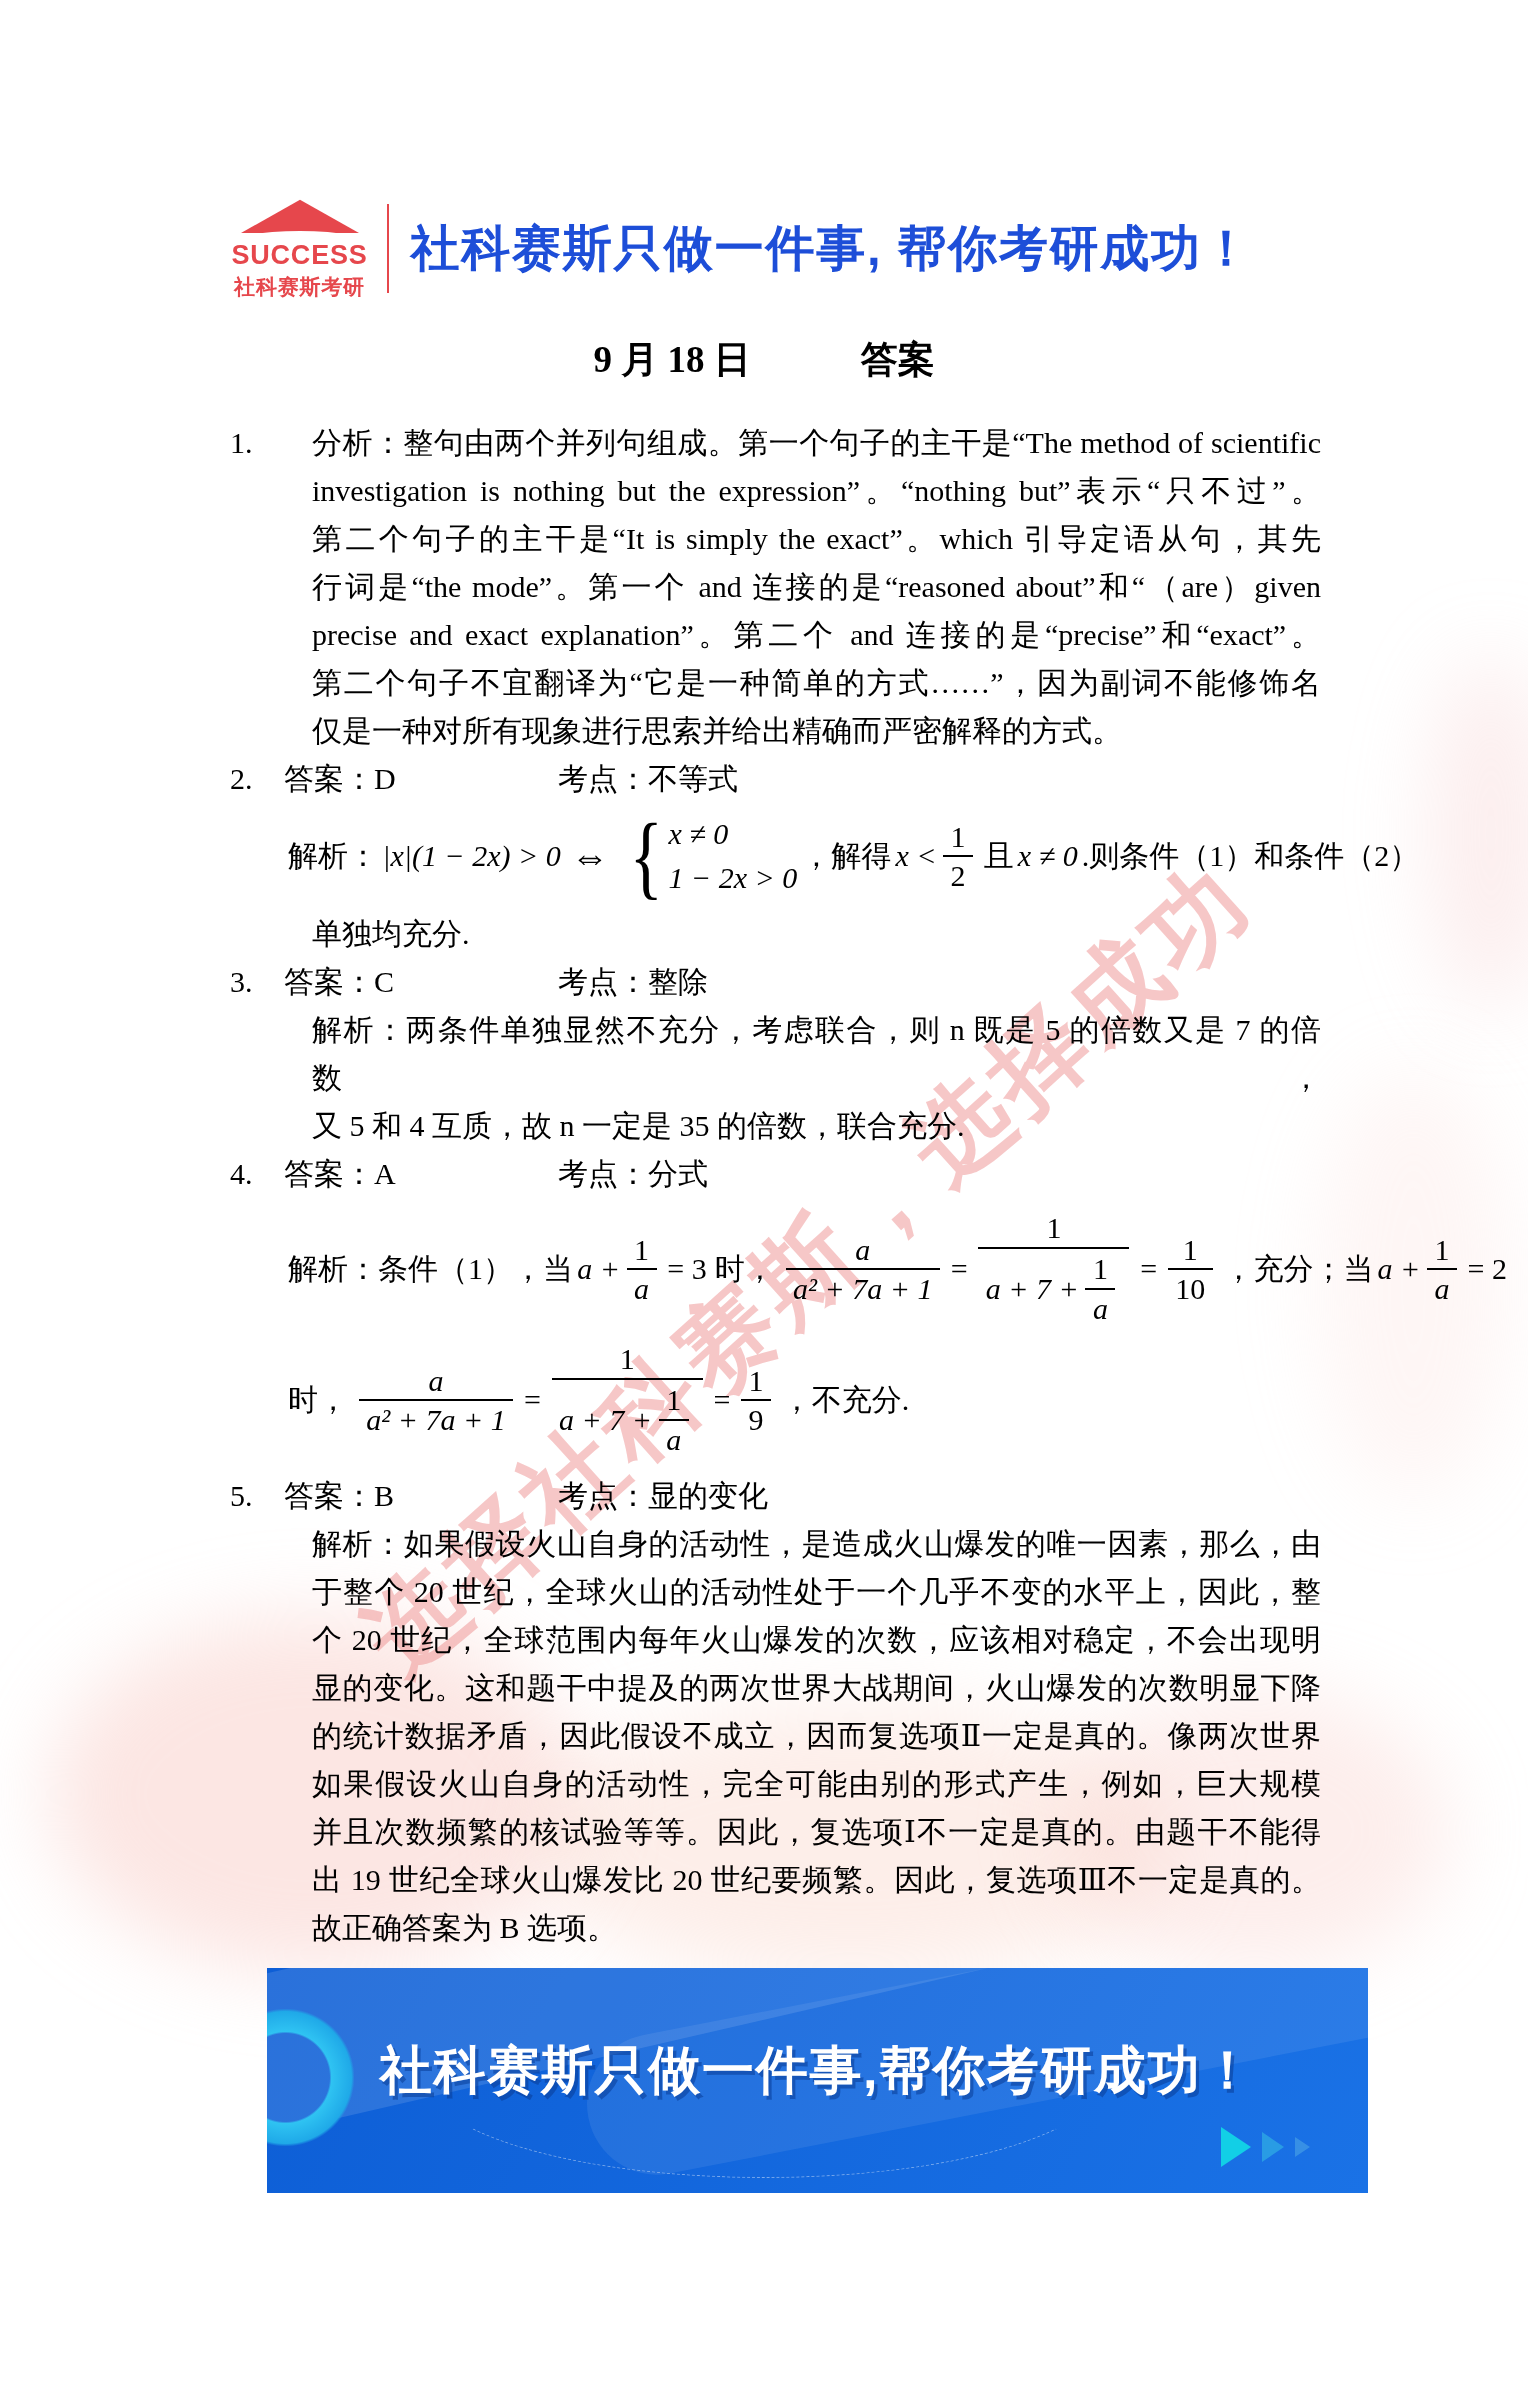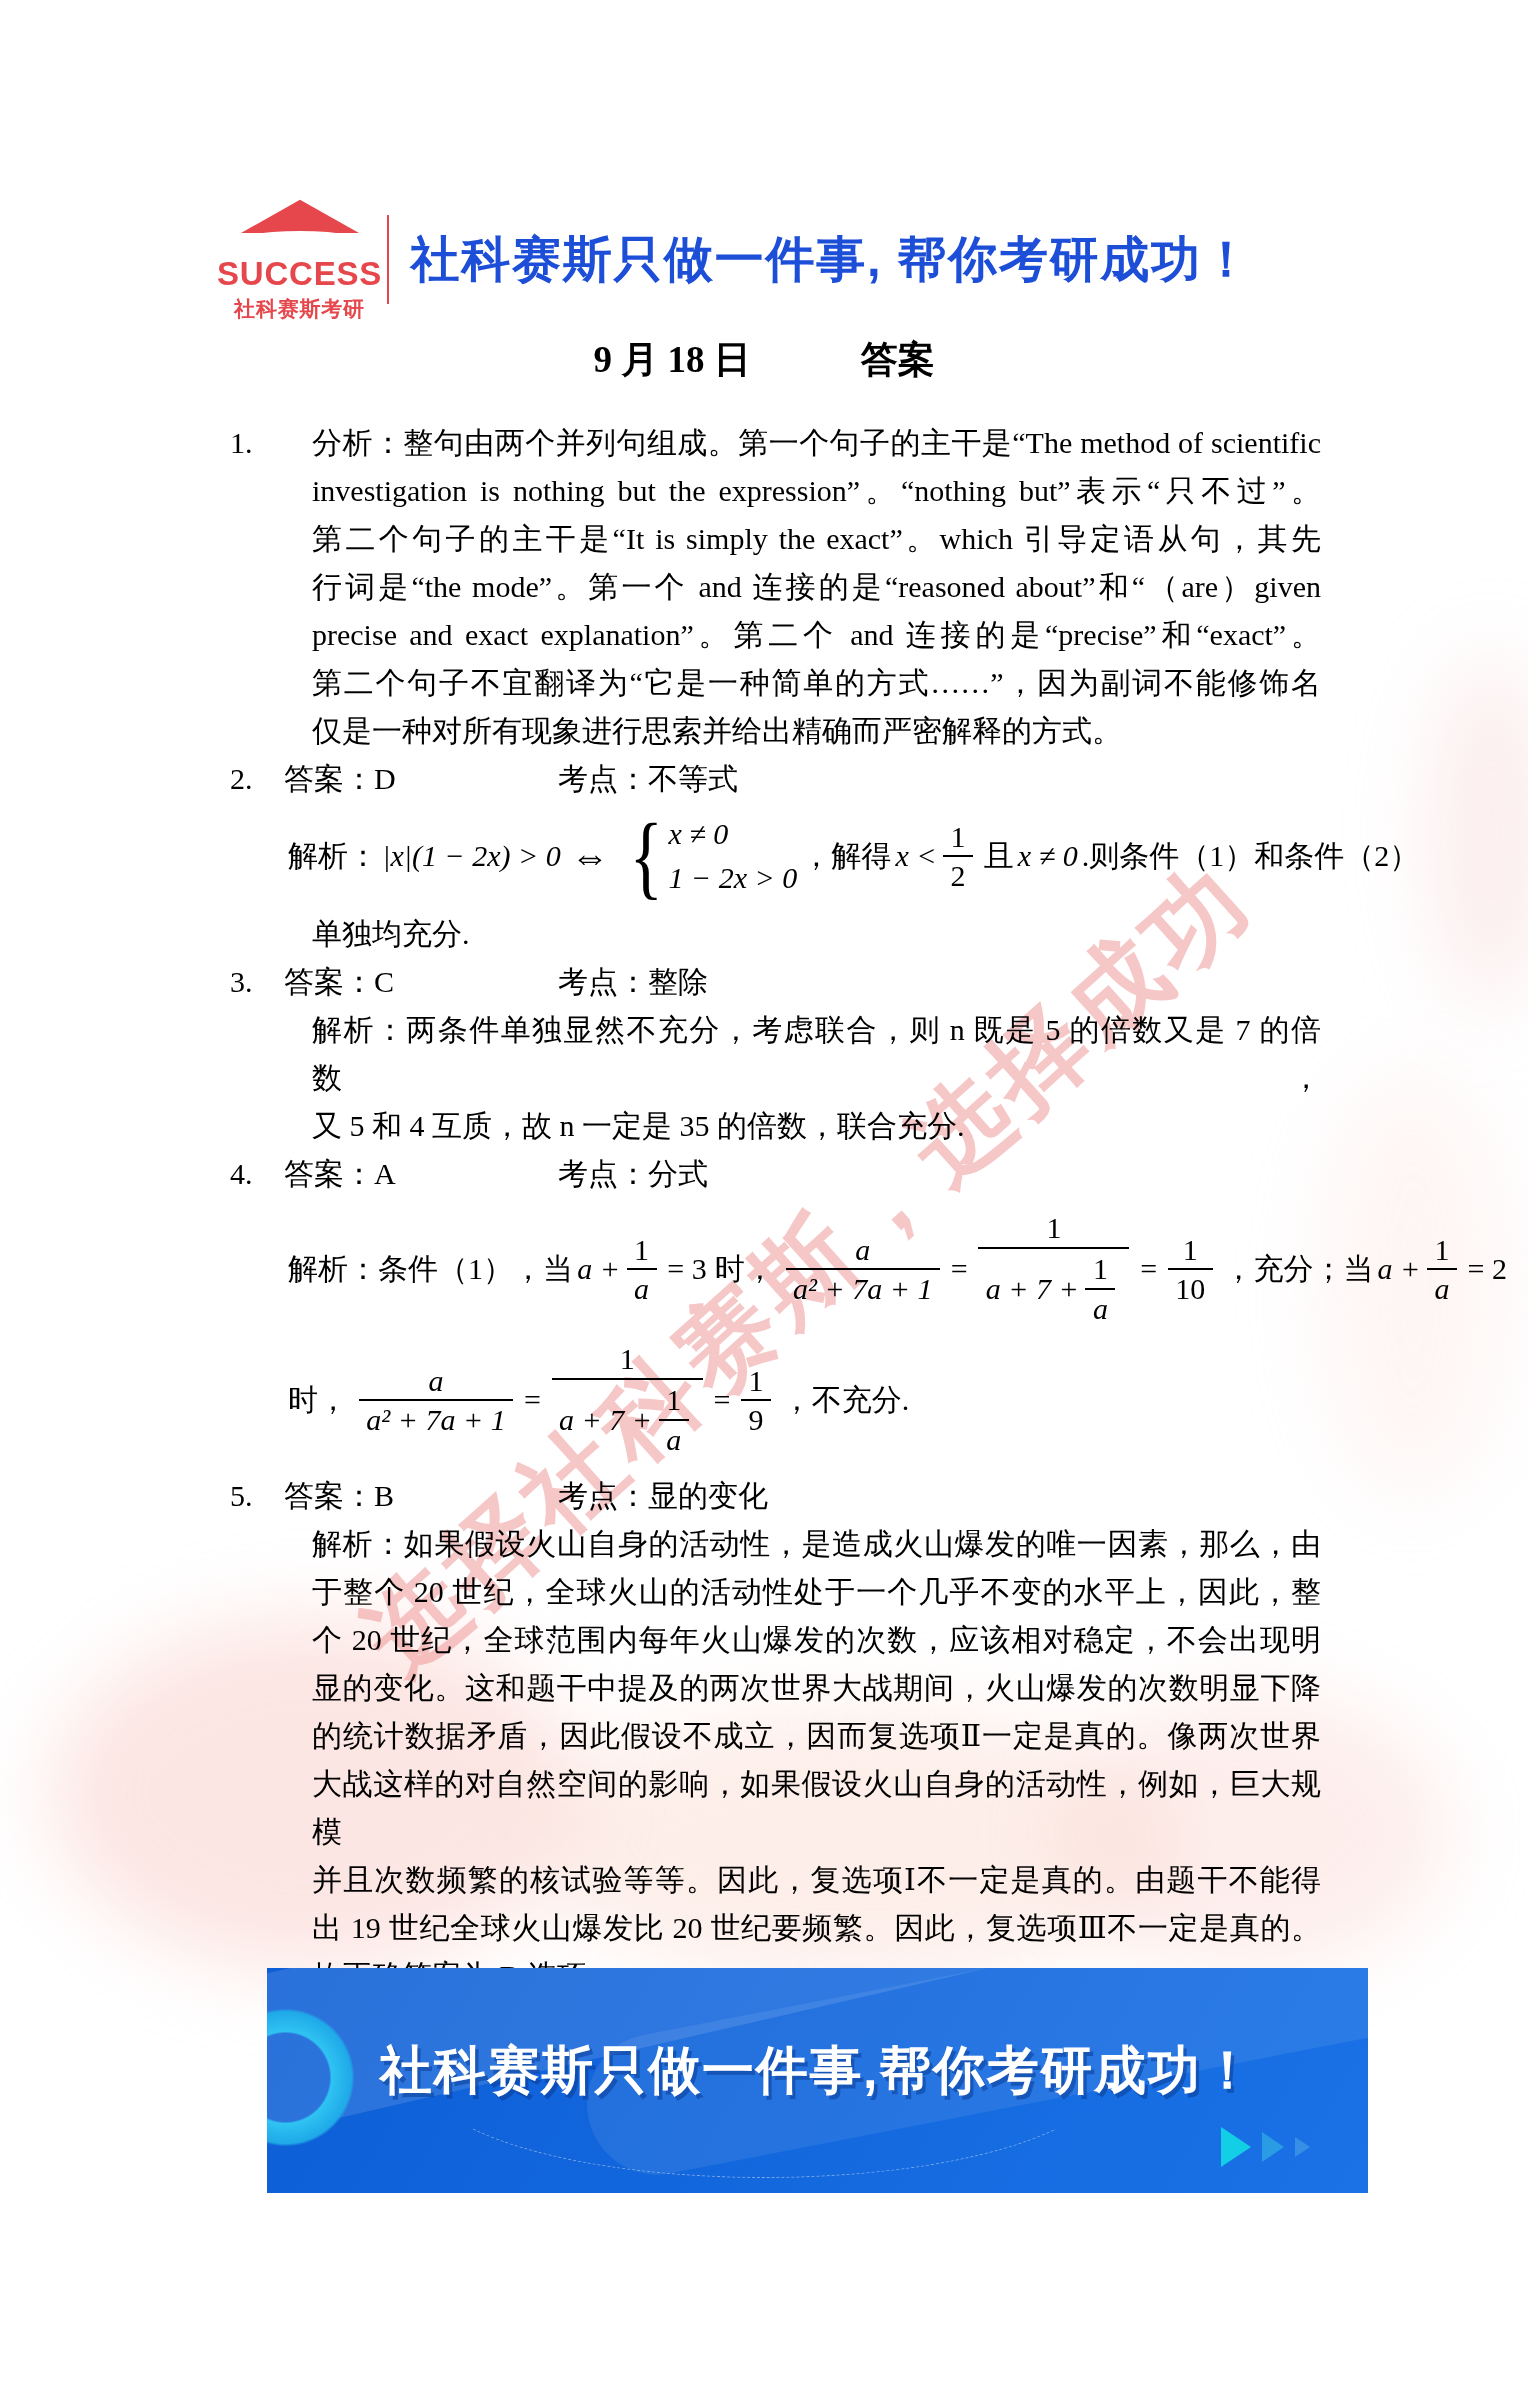--- a/index.html
+++ b/index.html
@@ -13,21 +13,21 @@
   .b4{left:1429px;top:655px;width:124px;height:356px;background:rgba(247,203,203,.32);}
   .b5{left:1318px;top:1069px;width:191px;height:431px;background:rgba(250,215,210,.22);}
   
   .watermark{position:absolute;left:137px;top:1203px;width:1342px;text-align:center;
              transform:rotate(-42deg);font-size:98px;font-weight:bold;letter-spacing:6.6px;
              color:rgba(238,148,148,.52);white-space:nowrap;z-index:2;}
   
   .hdr{position:absolute;top:197px;left:229px;right:199px;display:flex;align-items:center;z-index:3;}
   .logo{display:flex;flex-direction:column;align-items:center;width:141px;}
   .logo-en{font-family:"Liberation Sans","DejaVu Sans",sans-serif;font-weight:800;
-           font-size:33px;color:#e6474c;letter-spacing:0.8px;margin-top:17px;}
+           font-size:27px;color:#e6474c;letter-spacing:0.8px;margin-top:2px;}
   .logo-cn{font-family:"Liberation Sans","DejaVu Sans",sans-serif;font-weight:800;
            font-size:21px;color:#e6474c;margin-top:1.7px;letter-spacing:0.8px;white-space:nowrap;}
   .hdr-sep{width:2.5px;height:89px;background:#e6474c;margin:0 21.5px 0 16.6px;}
   .hdr-slogan{font-family:"Liberation Sans","DejaVu Sans",sans-serif;font-weight:700;
               font-size:49px;color:#1d4ed8;letter-spacing:1.7px;white-space:nowrap;}
   
   .title{position:absolute;top:335px;left:0;width:100%;text-align:center;z-index:3;
          font-size:37px;font-weight:bold;}
   .title-inner{display:inline-flex;gap:110px;}
   
@@ -235,21 +235,21 @@
       <div>
         <div class="ans-row">
           <span>答案：B</span>
           <span>考点：显的变化</span>
         </div>
         <div class="ln j">解析：如果假设火山自身的活动性，是造成火山爆发的唯一因素，那么，由</div>
         <div class="ln j">于整个 20 世纪，全球火山的活动性处于一个几乎不变的水平上，因此，整</div>
         <div class="ln j">个 20 世纪，全球范围内每年火山爆发的次数，应该相对稳定，不会出现明</div>
         <div class="ln j">显的变化。这和题干中提及的两次世界大战期间，火山爆发的次数明显下降</div>
         <div class="ln j">的统计数据矛盾，因此假设不成立，因而复选项Ⅱ一定是真的。像两次世界</div>
-        <div class="ln j">大战这样的对自然空间的影响，如果假设火山自身的活动性，例如，巨大规模</div>
+        <div class="ln j">如果假设火山自身的活动性，完全可能由别的形式产生，例如，巨大规模</div>
         <div class="ln j">并且次数频繁的核试验等等。因此，复选项Ⅰ不一定是真的。由题干不能得</div>
         <div class="ln j">出 19 世纪全球火山爆发比 20 世纪要频繁。因此，复选项Ⅲ不一定是真的。</div>
         <div class="ln">故正确答案为 B 选项。</div>
       </div>
     </div>
 
   </main>
 
   <div class="banner">
     <div class="swoosh1"></div>

